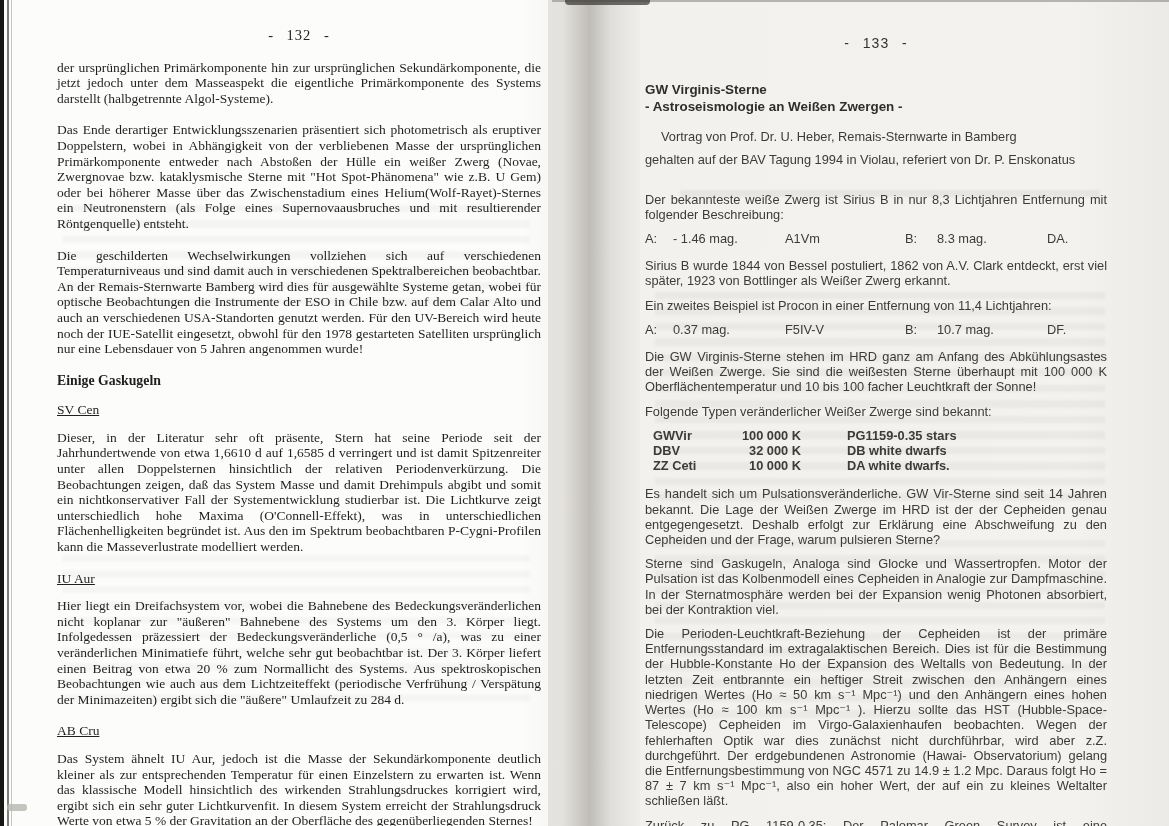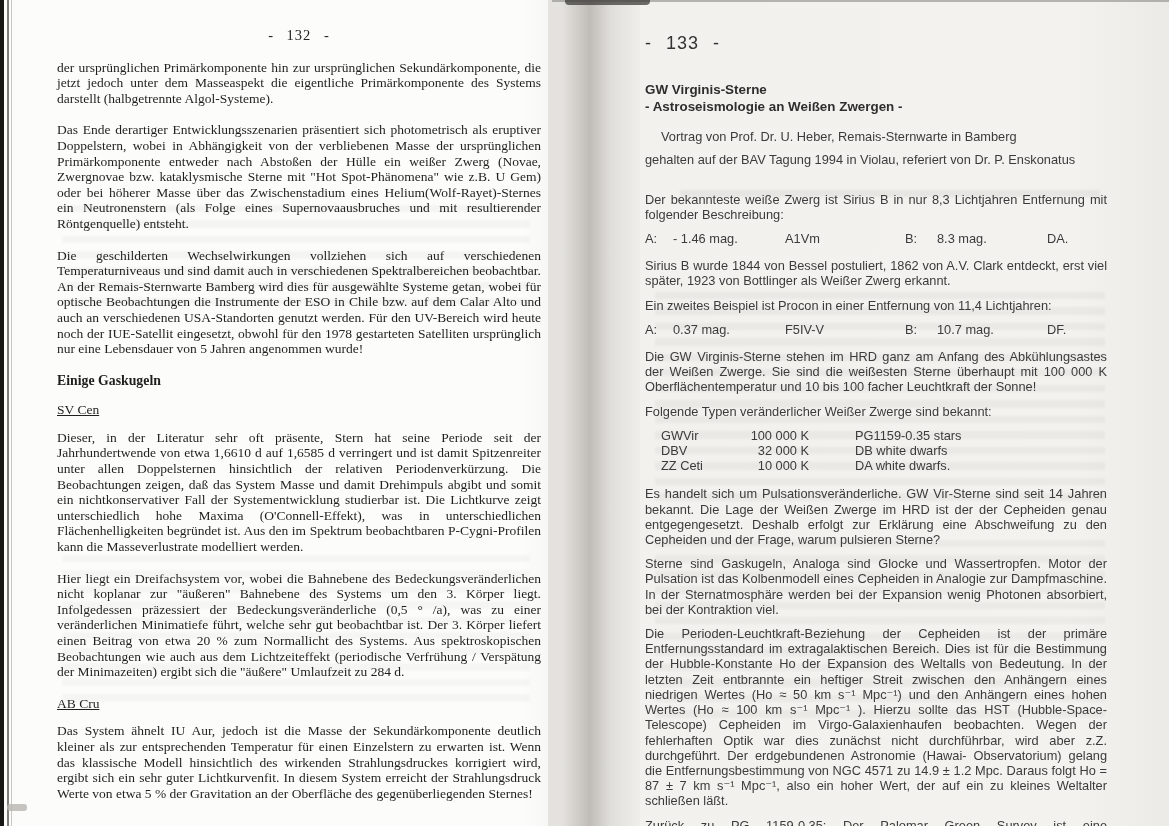--- a/index.html
+++ b/index.html
@@ -36,27 +36,27 @@
   .page-left .pnum{text-align:center;font-size:14.5px;word-spacing:8px;letter-spacing:1px;margin:0 0 16px;}
   .page-left p{margin:0 0 16px;text-align:justify;}
   .page-left .results-h{font-weight:bold;margin:12px 0 14px;font-size:13.8px;}
   .page-left .sec-h{text-decoration:underline;margin:0 0 12px;font-size:13.5px;}
   
   .page-right{
     position:absolute;left:645px;top:26px;width:462px;
     font-family:"Liberation Sans","DejaVu Sans",sans-serif;
     font-size:12.8px;line-height:15.2px;color:#3b3b3b;
   }
-  .page-right .pnum{font-size:18px;word-spacing:8px;letter-spacing:1px;margin:10px 0 30px;color:#333;}
+  .page-right .pnum{text-align:center;font-size:14px;word-spacing:8px;letter-spacing:1px;margin:10px 0 30px;color:#333;}
   .page-right .title{ text-align:left;font-weight:bold;font-size:13.4px;line-height:17px;color:#2e2e2e;margin:0 0 14px;}
   .page-right .lecture-line{margin:0 16px 8px;}
   .page-right .event-line{margin:0 0 24px;}
   .page-right p{margin:0 0 9px;text-align:justify;}
   .star-row{display:grid;grid-template-columns:28px 112px 120px 32px 110px auto;margin:5px 0 12px;}
-  .types-table{display:grid;grid-template-columns:80px 68px auto;row-gap:0;margin:5px 16px 13px;}
+  .types-table{display:grid;grid-template-columns:80px 68px auto;row-gap:0;margin:5px 8px 13px;font-weight:bold;}
   .types-table .c2{text-align:right;}
   .types-table .c3{padding-left:46px;}
 </style>
 </head>
 <body>
 
 <div class="scan">
 
   <div class="paper-left"></div>
   <div class="paper-right"></div>
@@ -75,20 +75,21 @@
   <div class="ghost" style="left:655px;top:540px;width:450px;height:185px;opacity:.045;"></div>
 
   <div class="page-left">
     <div class="pnum">- 132 -</div>
     <p>der ursprünglichen Primärkomponente hin zur ursprünglichen Sekundärkomponente, die jetzt jedoch unter dem Masseaspekt die eigentliche Primärkomponente des Systems darstellt (halbgetrennte Algol-Systeme).</p>
     <p>Das Ende derartiger Entwicklungsszenarien präsentiert sich photometrisch als eruptiver Doppelstern, wobei in Abhängigkeit von der verbliebenen Masse der ursprünglichen Primärkomponente entweder nach Abstoßen der Hülle ein weißer Zwerg (Novae, Zwergnovae bzw. kataklysmische Sterne mit "Hot Spot-Phänomena" wie z.B. U Gem) oder bei höherer Masse über das Zwischenstadium eines Helium(Wolf-Rayet)-Sternes ein Neutronenstern (als Folge eines Supernovaausbruches und mit resultierender Röntgenquelle) entsteht.</p>
     <p>Die geschilderten Wechselwirkungen vollziehen sich auf verschiedenen Temperaturniveaus und sind damit auch in verschiedenen Spektralbereichen beobachtbar. An der Remais-Sternwarte Bamberg wird dies für ausgewählte Systeme getan, wobei für optische Beobachtungen die Instrumente der ESO in Chile bzw. auf dem Calar Alto und auch an verschiedenen USA-Standorten genutzt werden. Für den UV-Bereich wird heute noch der IUE-Satellit eingesetzt, obwohl für den 1978 gestarteten Satelliten ursprünglich nur eine Lebensdauer von 5 Jahren angenommen wurde!</p>
     <div class="results-h">Einige Gaskugeln</div>
     <div class="sec-h">SV Cen</div>
     <p>Dieser, in der Literatur sehr oft präsente, Stern hat seine Periode seit der Jahrhundertwende von etwa 1,6610 d auf 1,6585 d verringert und ist damit Spitzenreiter unter allen Doppelsternen hinsichtlich der relativen Periodenverkürzung. Die Beobachtungen zeigen, daß das System Masse und damit Drehimpuls abgibt und somit ein nichtkonservativer Fall der Systementwicklung studierbar ist. Die Lichtkurve zeigt unterschiedlich hohe Maxima (O'Connell-Effekt), was in unterschiedlichen Flächenhelligkeiten begründet ist. Aus den im Spektrum beobachtbaren P-Cygni-Profilen kann die Masseverlustrate modelliert werden.</p>
+    <div class="sec-h">IU Aur</div>
     <p>Hier liegt ein Dreifachsystem vor, wobei die Bahnebene des Bedeckungsveränderlichen nicht koplanar zur "äußeren" Bahnebene des Systems um den 3. Körper liegt. Infolgedessen präzessiert der Bedeckungsveränderliche (0,5 ° /a), was zu einer veränderlichen Minimatiefe führt, welche sehr gut beobachtbar ist. Der 3. Körper liefert einen Beitrag von etwa 20 % zum Normallicht des Systems. Aus spektroskopischen Beobachtungen wie auch aus dem Lichtzeiteffekt (periodische Verfrühung / Verspätung der Minimazeiten) ergibt sich die "äußere" Umlaufzeit zu 284 d.</p>
     <div class="sec-h">AB Cru</div>
     <p>Das System ähnelt IU Aur, jedoch ist die Masse der Sekundärkomponente deutlich kleiner als zur entsprechenden Temperatur für einen Einzelstern zu erwarten ist. Wenn das klassische Modell hinsichtlich des wirkenden Strahlungsdruckes korrigiert wird, ergibt sich ein sehr guter Lichtkurvenfit. In diesem System erreicht der Strahlungsdruck Werte von etwa 5 % der Gravitation an der Oberfläche des gegenüberliegenden Sternes!</p>
   </div>
 
   <div class="page-right">
     <div class="pnum">- 133 -</div>
     <div class="title">
       <div>GW  Virginis-Sterne</div>
       <div>- Astroseismologie an Weißen Zwergen -</div>

